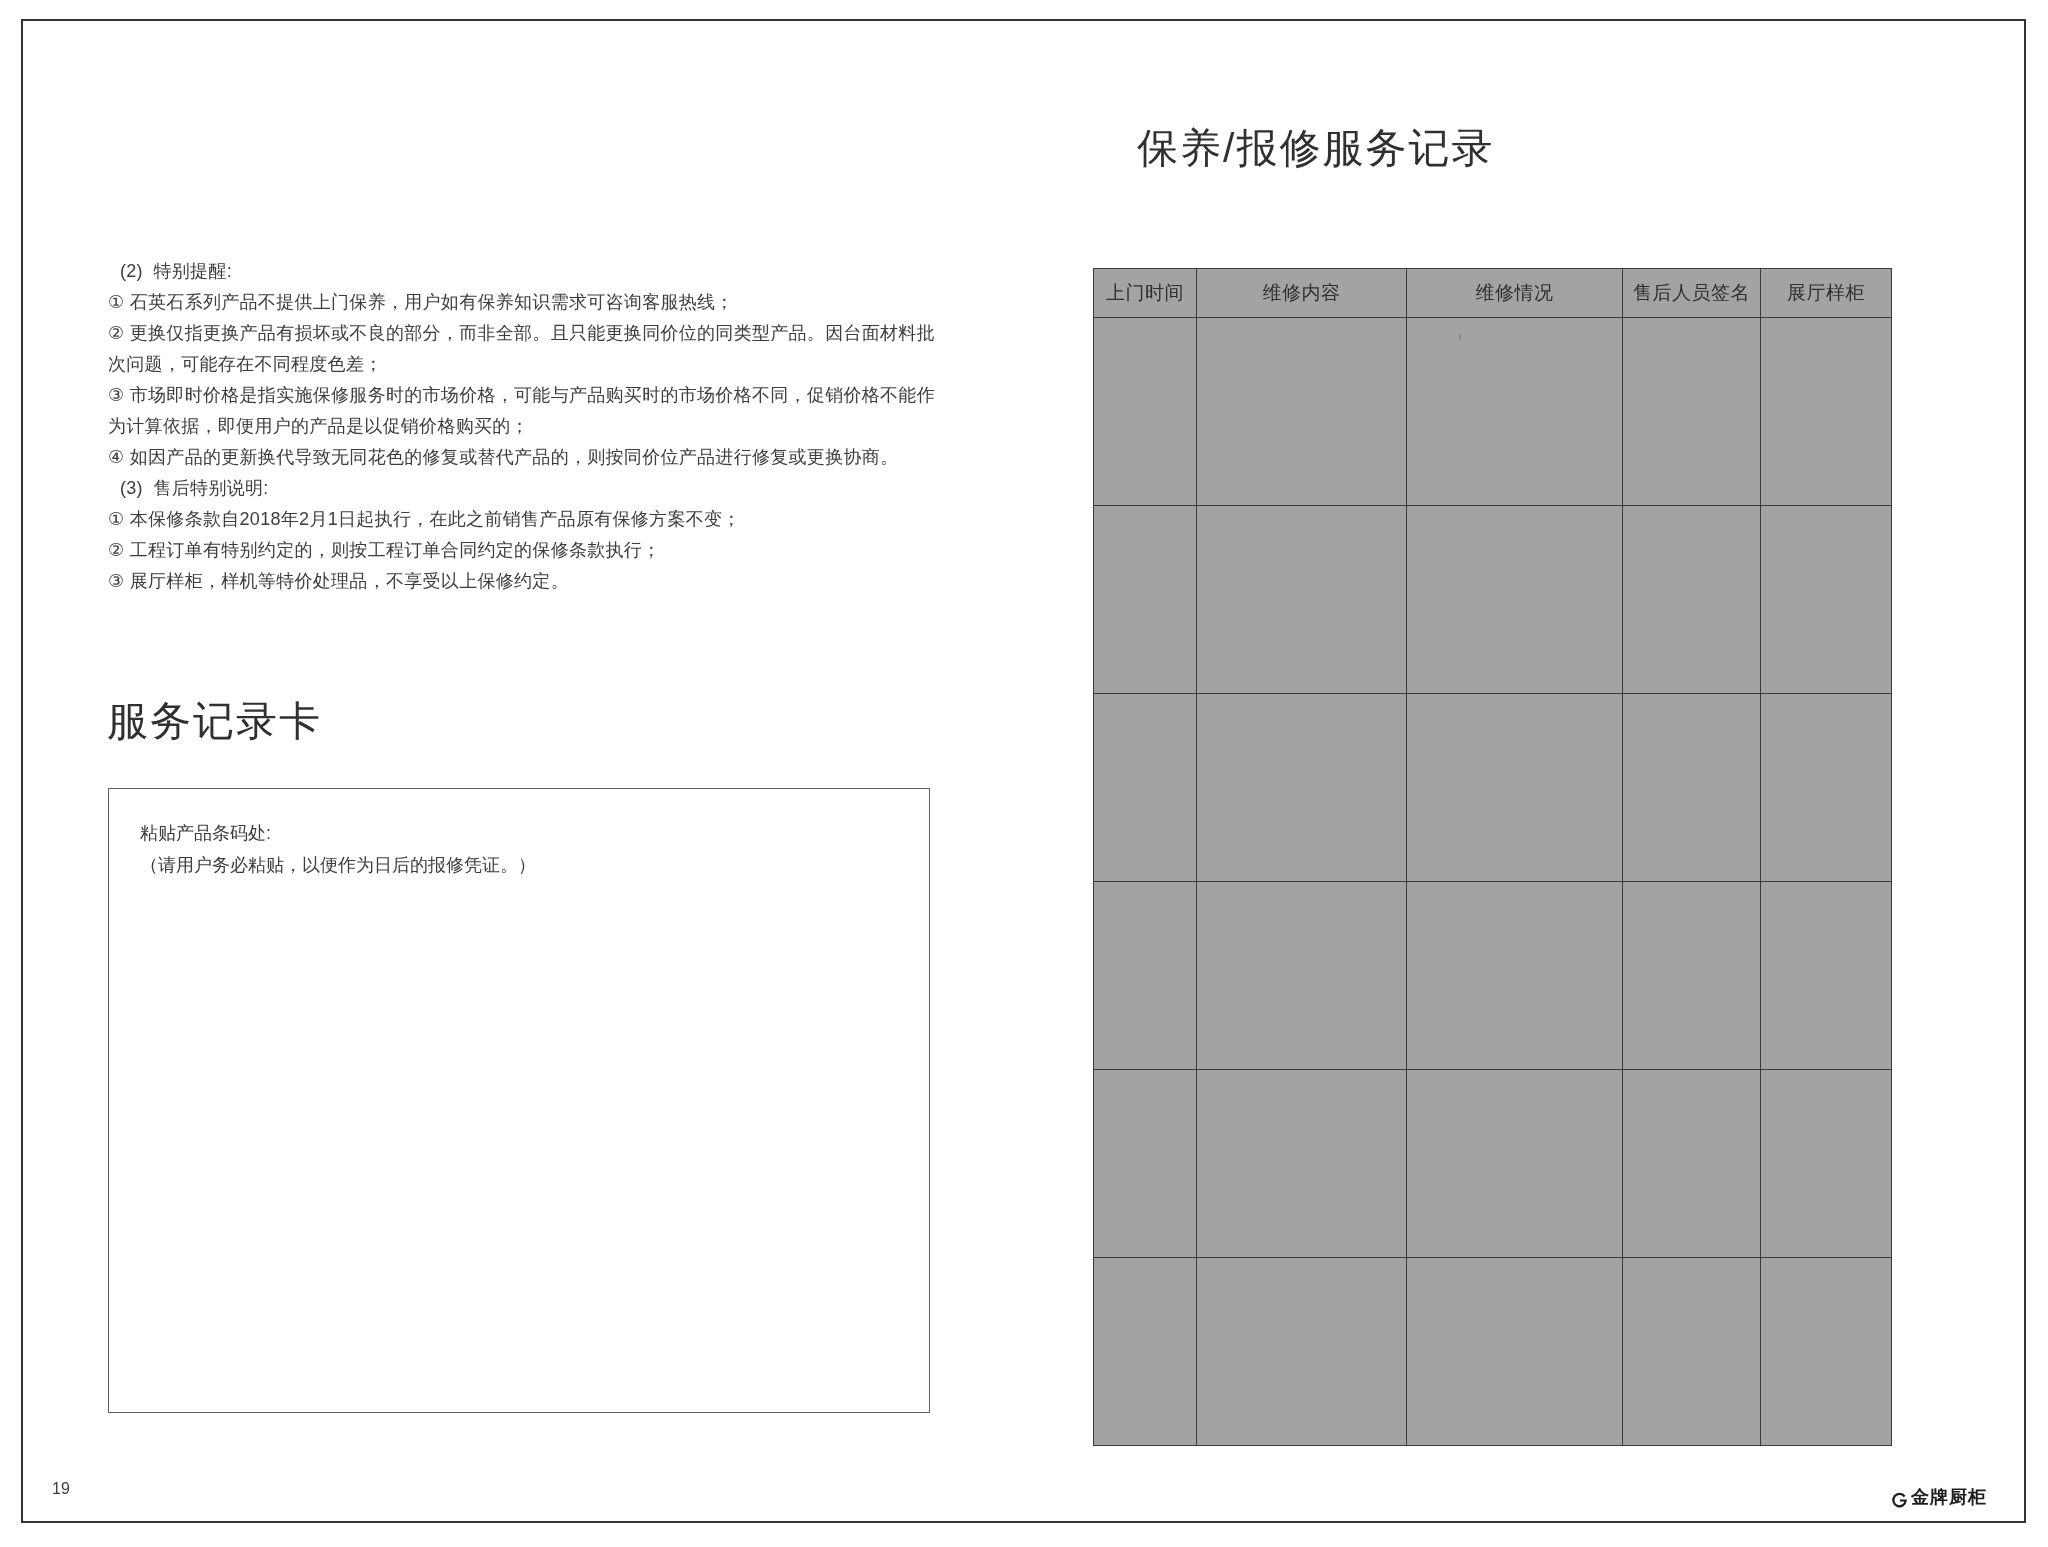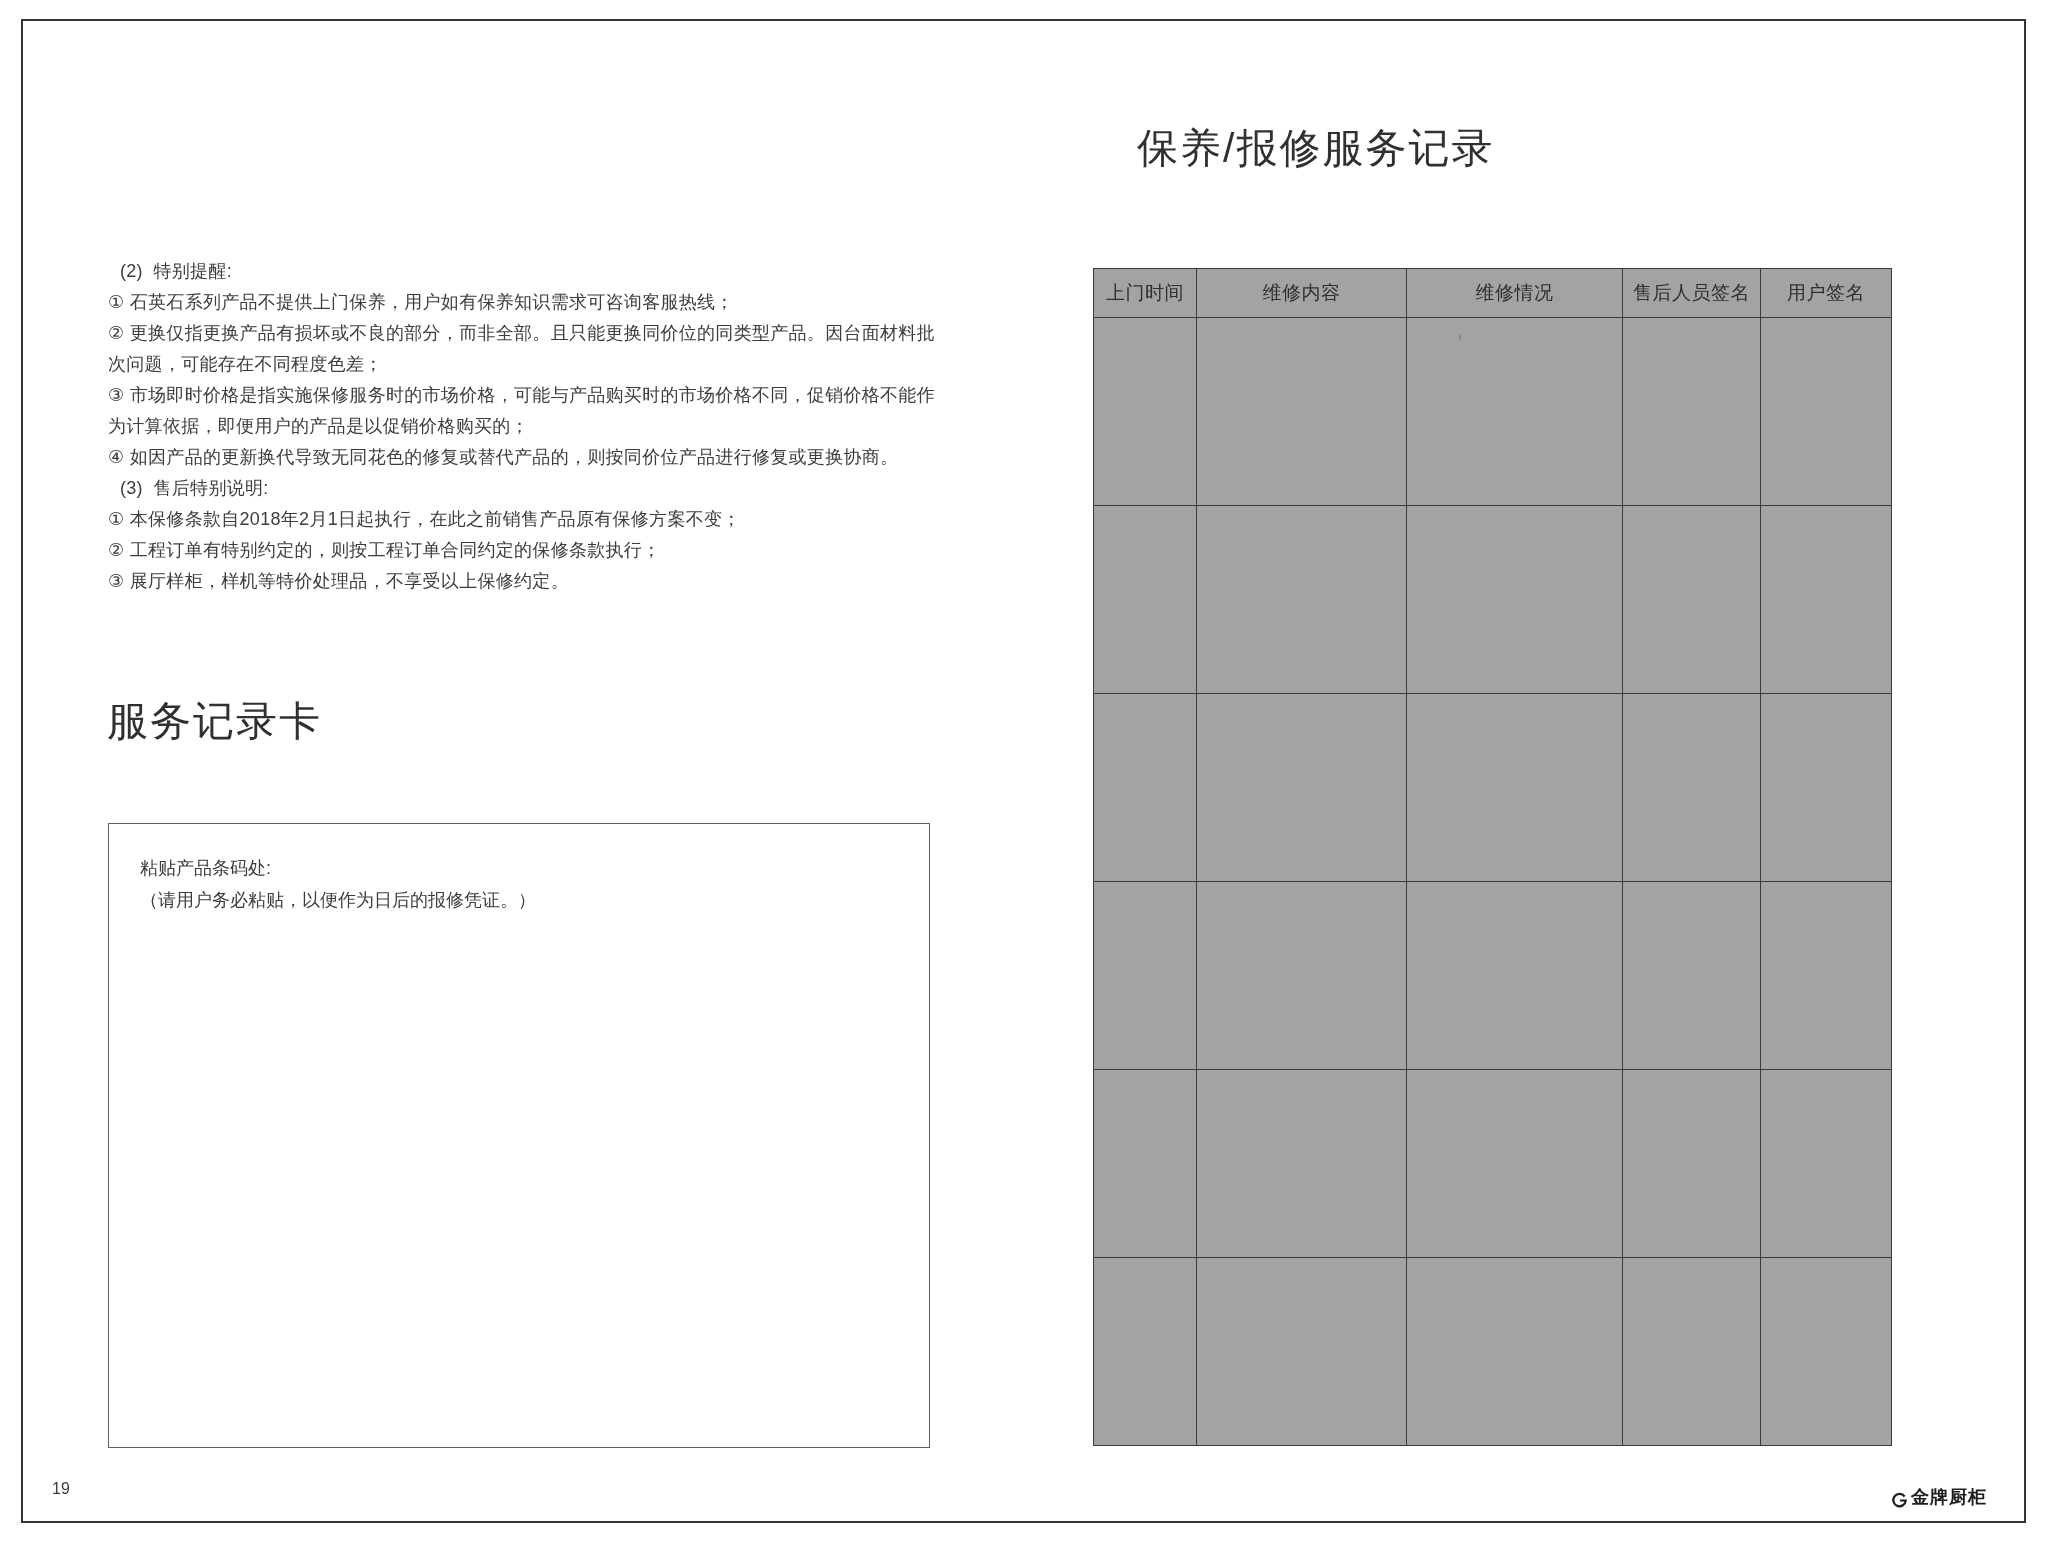--- a/index.html
+++ b/index.html
@@ -16,21 +16,21 @@
     position:absolute;left:108px;top:256px;width:900px;
     font-size:18px;line-height:31px;color:#3d3d3d;letter-spacing:0.3px;
   }
   .notice .line{white-space:pre;}
   .notice .indent{padding-left:12px;}
   .left-title{
     position:absolute;left:107px;top:699px;
     font-size:41px;line-height:44px;color:#303030;letter-spacing:2px;
   }
   .barcode-box{
-    position:absolute;left:108px;top:823px;width:822px;height:625px;
+    position:absolute;left:108px;top:788px;width:822px;height:625px;
     border:1px solid #606060;box-sizing:border-box;
     padding:28px 30px 0 31px;
   }
   .barcode-box .box-line{font-size:18px;line-height:32px;color:#3d3d3d;white-space:pre;}
   
   .right-title{
     position:absolute;left:1137px;top:126px;
     font-size:41px;line-height:44px;color:#303030;letter-spacing:2px;
   }
   .service-table{
@@ -97,21 +97,21 @@
       <col style="width:216px">
       <col style="width:138px">
       <col style="width:131px">
     </colgroup>
     <thead>
       <tr>
         <th>上门时间</th>
         <th>维修内容</th>
         <th>维修情况</th>
         <th>售后人员签名</th>
-        <th>用户签名</th>
+        <th>展厅样柜</th>
       </tr>
     </thead>
     <tbody>
       <tr>
         <td></td>
           <td></td>
           <td></td>
           <td></td>
           <td></td>
       </tr>

